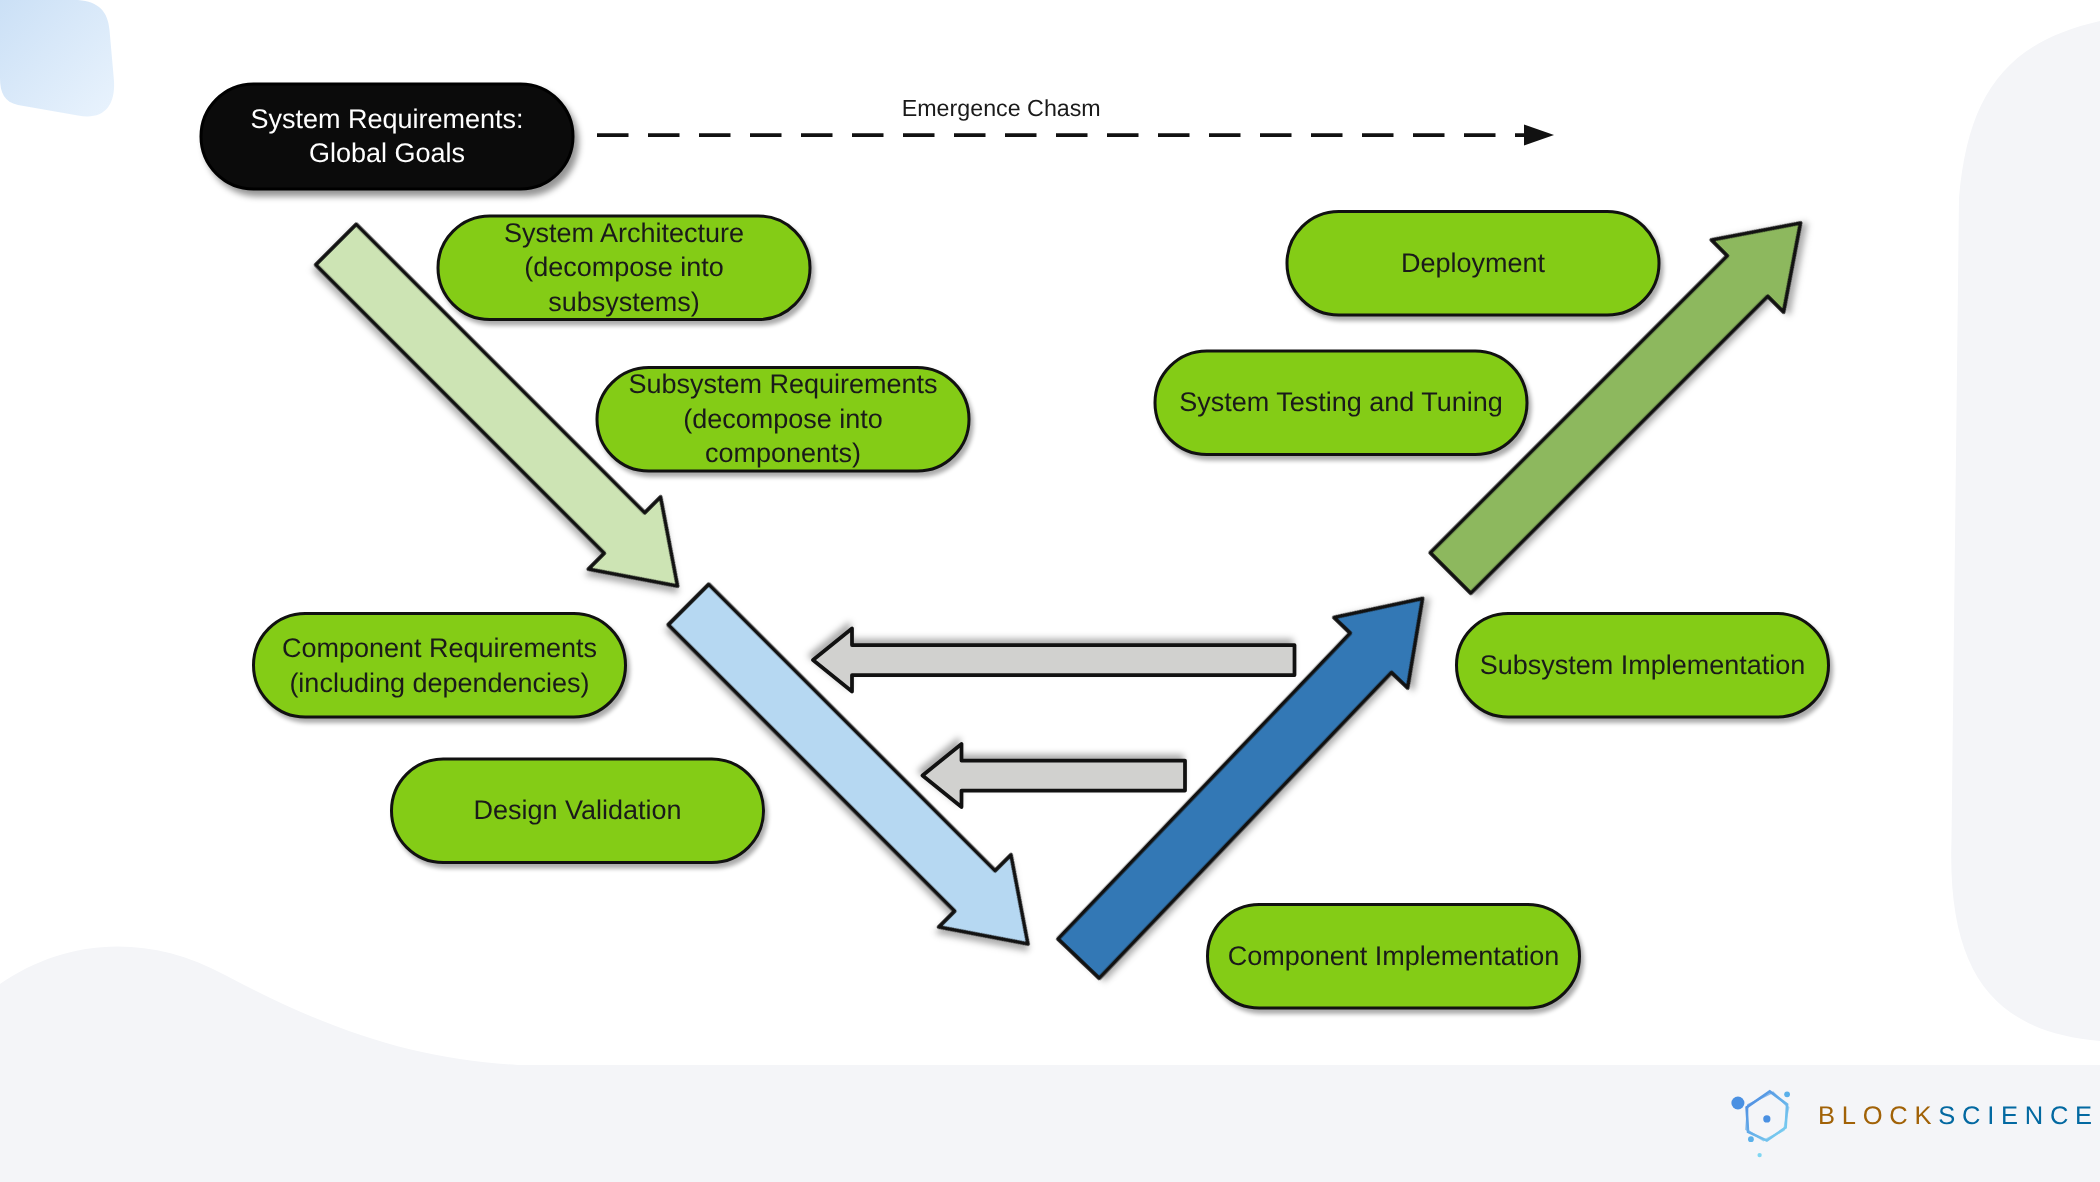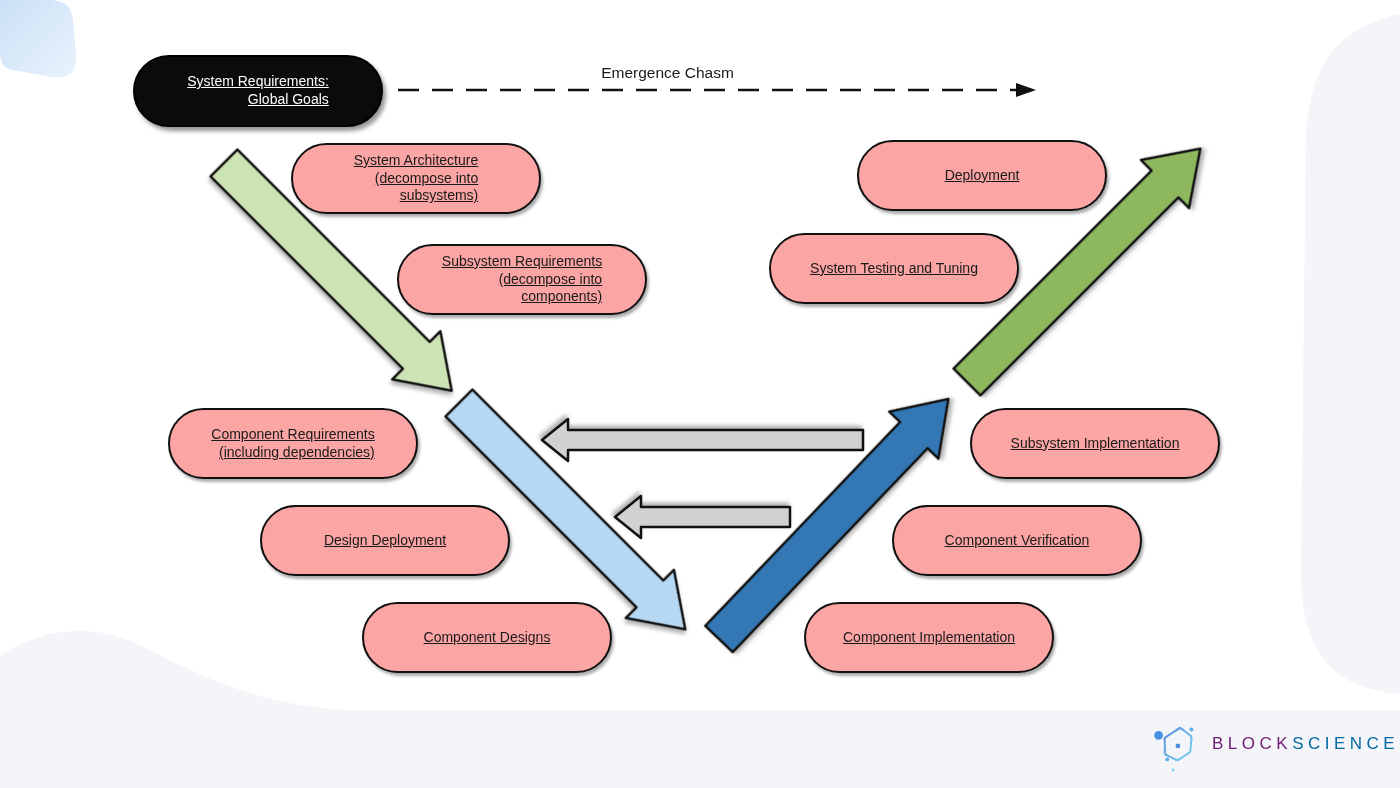--- a/index.html
+++ b/index.html
@@ -9,38 +9,38 @@
   }
   .stage{position:relative;width:1116px;height:788px;}
   svg.layer{position:absolute;left:0;top:0;}
   .arrow{
     stroke:#111111;stroke-width:2.5;stroke-linejoin:round;
     filter:drop-shadow(2px 3px 2px rgba(0,0,0,0.32));
   }
   .dash-line{stroke:#111111;stroke-width:2.5;stroke-dasharray:21 13;fill:none;}
   .pill{
     position:absolute;display:flex;align-items:center;justify-content:center;
-    text-align:right;border-radius:37px;font-size:14px;line-height:1.27;
-    white-space:pre-line;box-sizing:border-box;text-decoration:underline;
+    text-align:center;border-radius:37px;font-size:18px;line-height:1.27;
+    white-space:pre-line;box-sizing:border-box;
   }
   .pill.white{
-    background:#fca5a5;border:2.2px solid #111111;color:#1a1a1a;
+    background:#84cc16;border:2.2px solid #111111;color:#1a1a1a;
     box-shadow:2px 3px 3px rgba(0,0,0,0.33);
   }
   .pill.black{
     background:#0b0b0b;border:2.2px solid #000000;color:#ffffff;
     box-shadow:3px 4px 4px rgba(0,0,0,0.42);
   }
   .chasm-label{
     position:absolute;left:540px;top:64px;width:255px;text-align:center;
     font-size:15.5px;color:#1a1a1a;
   }
   .logo{position:absolute;left:1148px;top:714px;display:flex;align-items:center;}
   .logo-text{margin-left:10px;font-size:17px;letter-spacing:4.5px;font-weight:400;}
-  .logo-text .block{color:#701a75;}
+  .logo-text .block{color:#a16207;}
   .logo-text .science{color:#0369a1;}
 </style>
 </head>
 <body>
 
 <div class="stage">
 
   <svg class="layer" width="1400" height="788" aria-hidden="true">
     <defs>
       <linearGradient id="blueBlob" x1="0" y1="0" x2="1" y2="1">
@@ -80,27 +80,25 @@
 Global Goals</div>
 
   <div class="pill white" style="left:291px;top:143px;width:250px;height:71px;">System Architecture
 (decompose into
 subsystems)</div>
   <div class="pill white" style="left:397px;top:244px;width:250px;height:71px;">Subsystem Requirements
 (decompose into
 components)</div>
   <div class="pill white" style="left:168px;top:408px;width:250px;height:71px;">Component Requirements
 (including dependencies)</div>
-  <div class="pill white" style="left:260px;top:505px;width:250px;height:71px;">Design Deployment</div>
-  <div class="pill white" style="left:362px;top:602px;width:250px;height:71px;">Component Designs</div>
+  <div class="pill white" style="left:260px;top:505px;width:250px;height:71px;">Design Validation</div>
 
   <div class="pill white" style="left:857px;top:140px;width:250px;height:71px;">Deployment</div>
   <div class="pill white" style="left:769px;top:233px;width:250px;height:71px;">System Testing and Tuning</div>
   <div class="pill white" style="left:970px;top:408px;width:250px;height:71px;">Subsystem Implementation</div>
-  <div class="pill white" style="left:892px;top:505px;width:250px;height:71px;">Component Verification</div>
   <div class="pill white" style="left:804px;top:602px;width:250px;height:71px;">Component Implementation</div>
 
   <div class="logo">
     <svg width="54" height="60" viewBox="0 0 56 60" aria-hidden="true">
       <path d="M33,13 L45,22 L44,38 L31,47 L18,41 L17,24 Z" fill="none" stroke="url(#lgico)" stroke-width="1.8"></path>
       <path d="M33,13 L45,22 L44,38 L31,47 L18,41 L17,24 Z" fill="none" stroke="url(#lgico)" stroke-width="1.2" opacity="0.65" transform="rotate(8 30 30)"></path>
       <circle cx="11" cy="21" r="4.5" fill="#4a90e2"></circle>
       <circle cx="45" cy="15" r="2" fill="#5ab0ea"></circle>
       <circle cx="31" cy="32" r="2.5" fill="#4a90e2"></circle>
       <circle cx="20" cy="46" r="2" fill="#5ab0ea"></circle>

